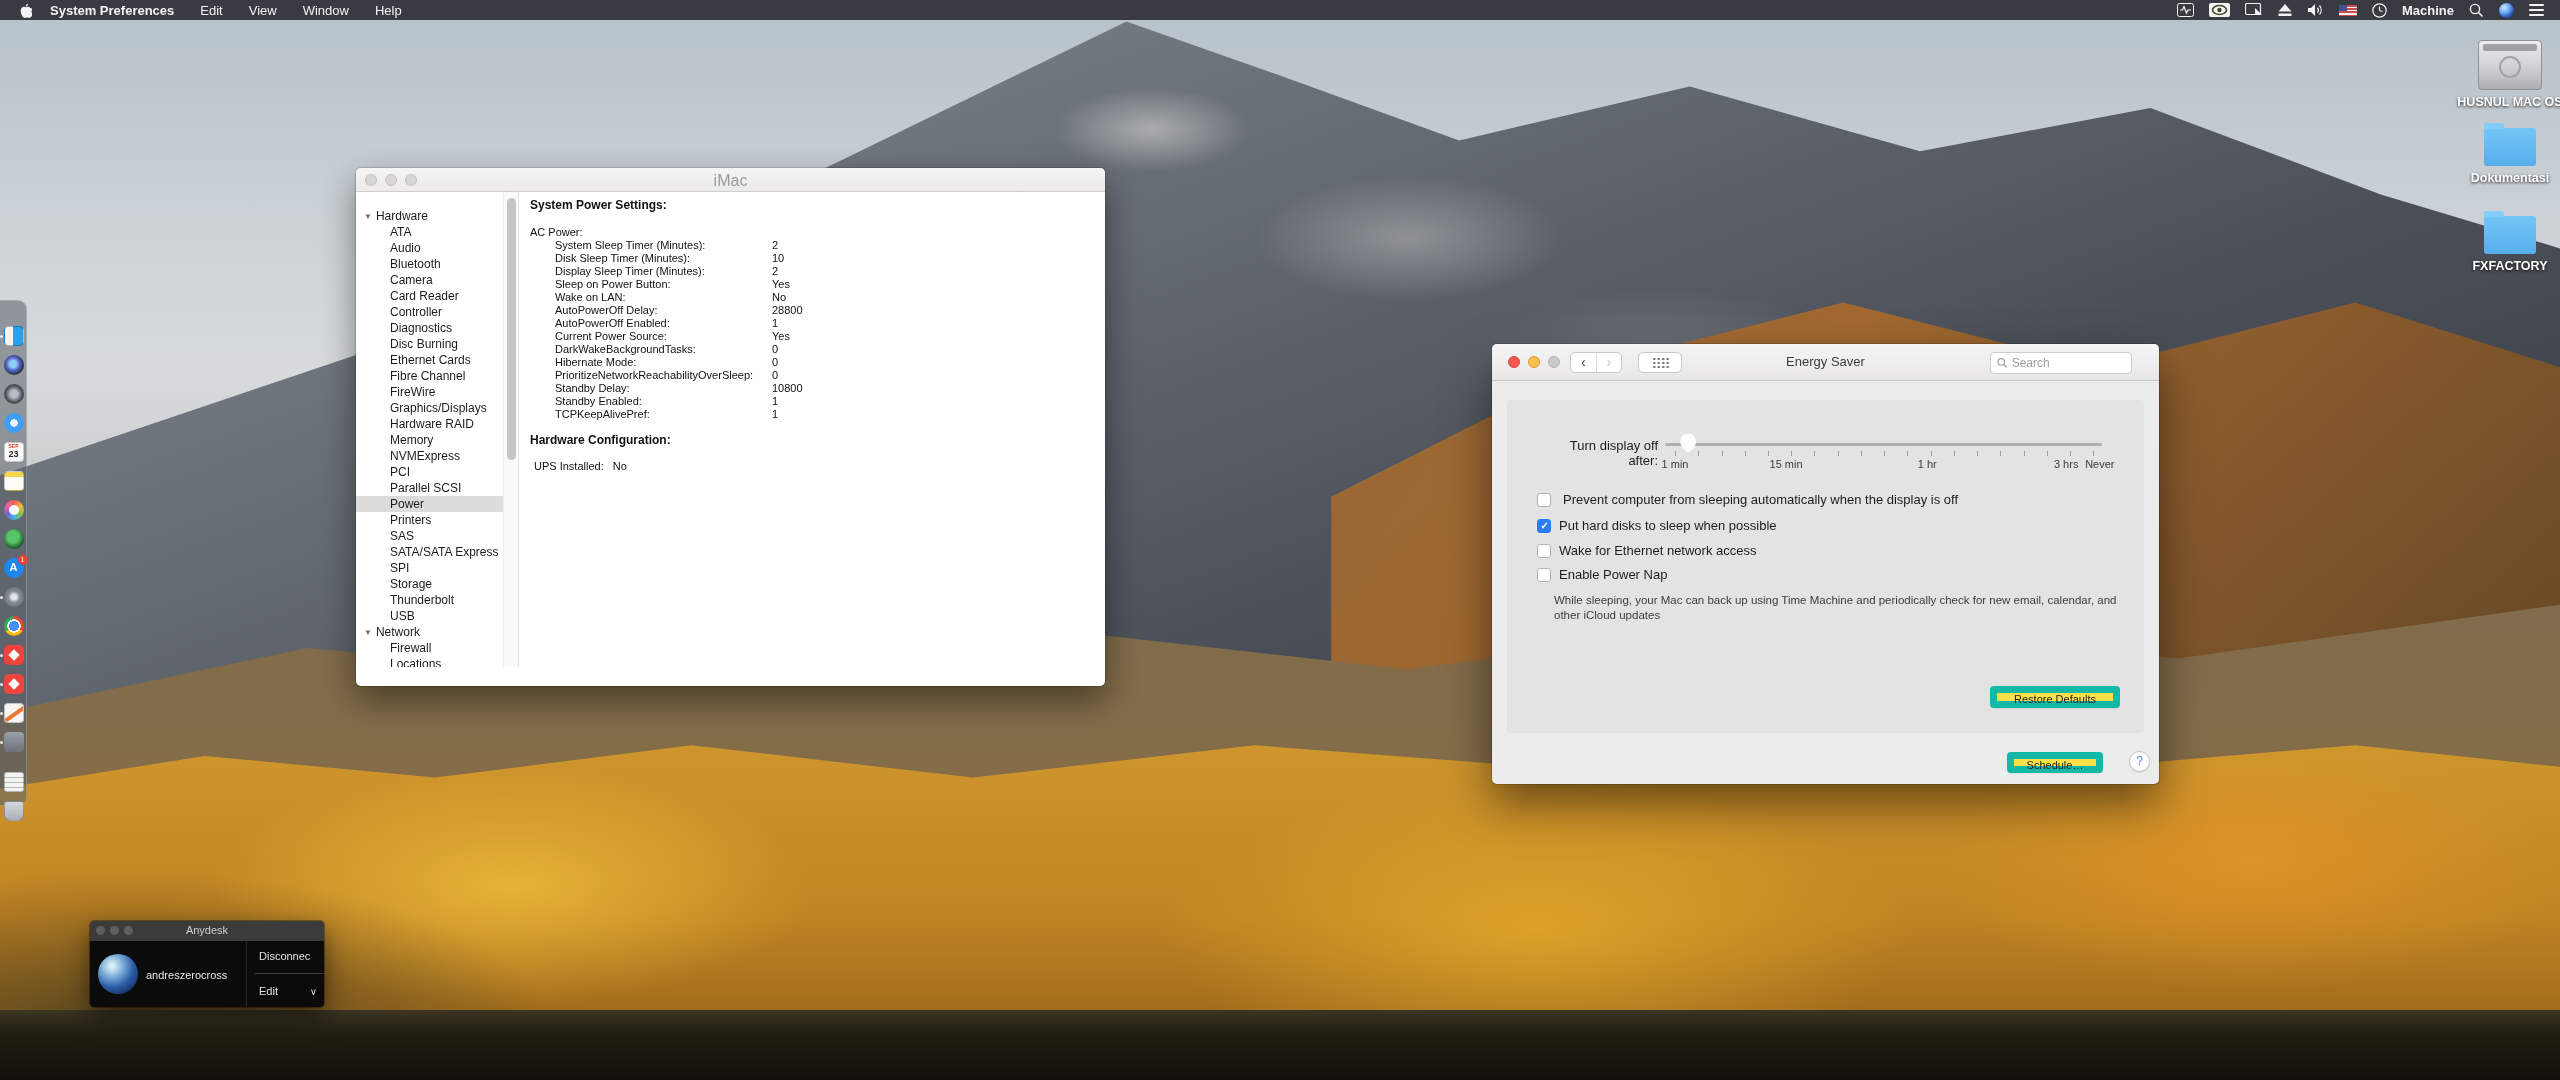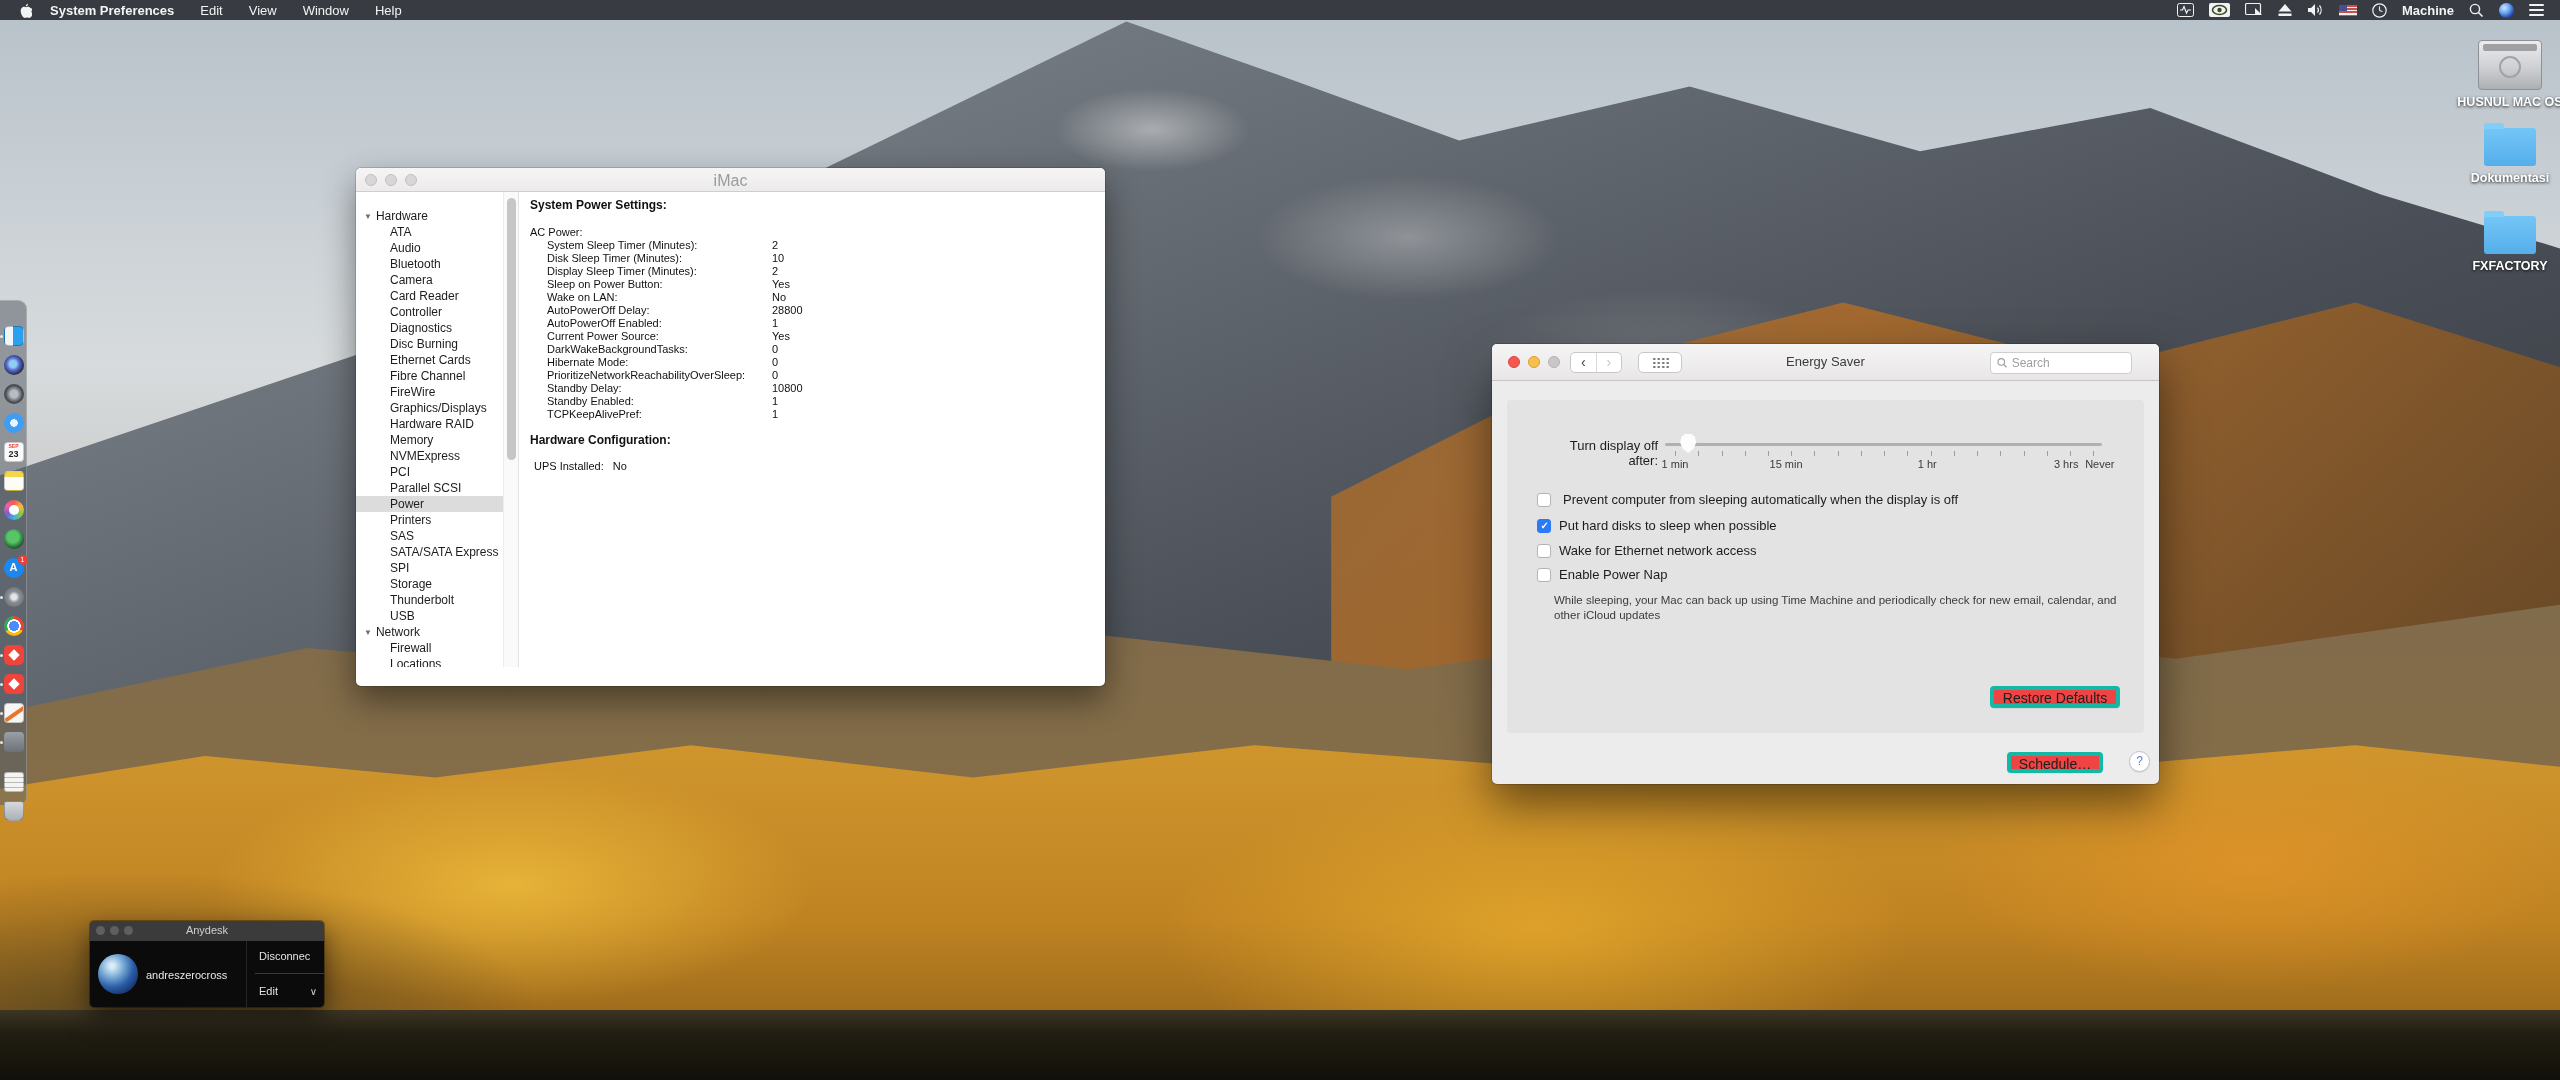--- a/index.html
+++ b/index.html
@@ -77,21 +77,21 @@
   .sb-section { padding-left:8px; }
   .sb-section .tri { font-size:8px; color:#6f6f6f; margin-right:4px; vertical-align:1px; }
   .sb-selected { background:#dcdcdc; }
   .si-scroll { width:16px; background:#fafafa; border-left:1px solid #ededed; border-right:1px solid #e3e3e3; position:relative; }
   .si-thumb { position:absolute; left:3px; top:6px; width:9px; height:262px; border-radius:5px; background:#c6c6c6; }
   .si-content { flex:1; position:relative; background:#fff; font-size:11px; color:#111; }
   .si-h1 { position:absolute; left:11px; top:6px; font-size:12px; font-weight:bold; }
   .si-group { position:absolute; left:11px; top:34px; }
   .si-rows { position:absolute; left:0; top:47px; right:0; }
   .si-row { position:relative; height:13px; line-height:13px; }
-  .si-key { margin-left:28px; }
+  .si-key { margin-left:36px; }
   .si-val { position:absolute; left:253px; top:0; }
   .si-h2 { position:absolute; left:11px; top:241px; font-size:12px; font-weight:bold; }
   .si-ups { position:absolute; left:15px; top:268px; }
   .si-ups .si-ups-val { margin-left:9px; }
   .si-bottombar { position:absolute; left:0; right:0; bottom:0; height:19px; background:#f4f4f4; border-top:1px solid #cfcfcf;
     display:flex; align-items:center; font-size:11px; color:#2f2f2f; padding-left:7px; gap:6px; }
   .crumb-sep { color:#8a8a8a; margin:0 2px; }
 
   
   .win-energy { position:absolute; left:1492px; top:344px; width:667px; height:440px;
@@ -121,21 +121,21 @@
     clip-path:polygon(30% 0,70% 0,92% 15%,100% 45%,85% 76%,50% 100%,15% 76%,0 45%,8% 15%);
     filter:drop-shadow(0 1px 1px rgba(0,0,0,.4)); }
   .es-tick { position:absolute; top:107px; width:1px; height:5px; background:#9d9d9d; }
   .es-ticklabel { position:absolute; top:114px; transform:translateX(-50%); font-size:11px; color:#3a3a3a; white-space:nowrap; }
   .es-check-row { position:absolute; left:45px; display:flex; align-items:center; gap:8px; }
   .es-box { width:14px; height:14px; border-radius:3px; background:#fff; border:1px solid #b5b4b4; position:relative; flex:none; }
   .es-box.checked { background:#2b7bf6; border-color:#2b7bf6; }
   .es-box.checked::after { content:"✓"; position:absolute; left:2.5px; top:0.5px; color:#fff; font-size:10px; font-weight:bold; }
   .es-check-label { font-size:13px; color:#1d1d1d; white-space:nowrap; }
   .es-note { position:absolute; left:62px; top:249px; width:565px; font-size:11.5px; line-height:15px; color:#3c3c3c; }
-  .mac-btn { background:#ef4444; border:4px solid #14b8a6; border-radius:4px; font-size:14px; color:#1d1d1d;
+  .mac-btn { background:#fde047; border:7px solid #14b8a6; border-radius:4px; font-size:11px; color:#1d1d1d;
     font-family:"Liberation Sans",sans-serif; box-shadow:0 1px 1px rgba(0,0,0,.06); }
   .es-restore { position:absolute; left:498px; top:342px; width:130px; height:22px; }
   .es-schedule { position:absolute; left:515px; top:408px; width:96px; height:21px; }
   .es-help { position:absolute; left:637px; top:407px; width:21px; height:21px; border-radius:50%;
     background:#fff; border:1px solid #c3c2c2; box-shadow:0 1px 1px rgba(0,0,0,.08);
     font-size:12px; color:#5a7fd6; text-align:center; line-height:19px; }
 
   
   .win-anydesk { position:absolute; left:90px; top:921px; width:234px; height:86px; border-radius:4px; overflow:hidden;
     box-shadow:0 10px 26px rgba(0,0,0,.55), 0 0 0 1px rgba(0,0,0,.3); z-index:15; }

